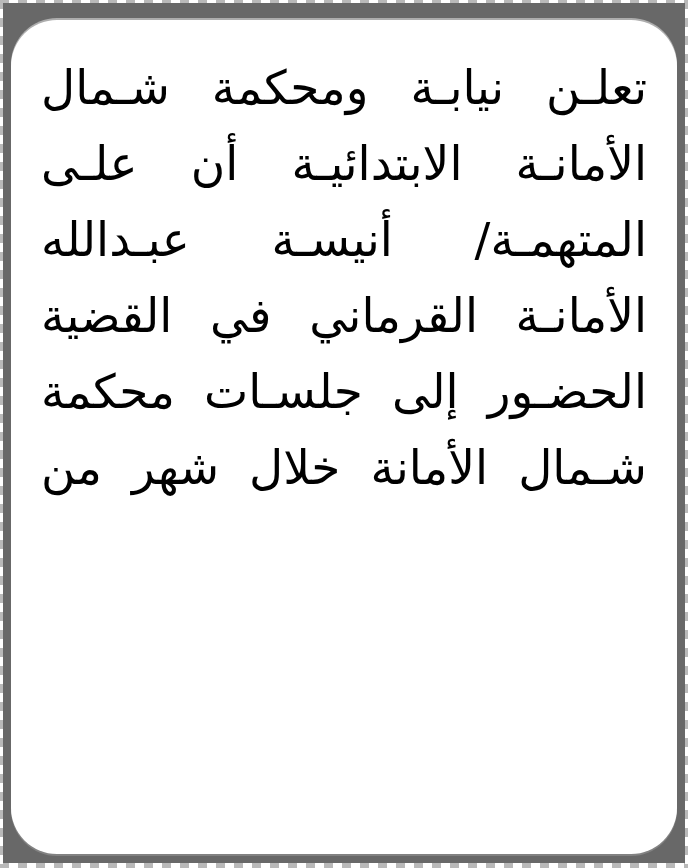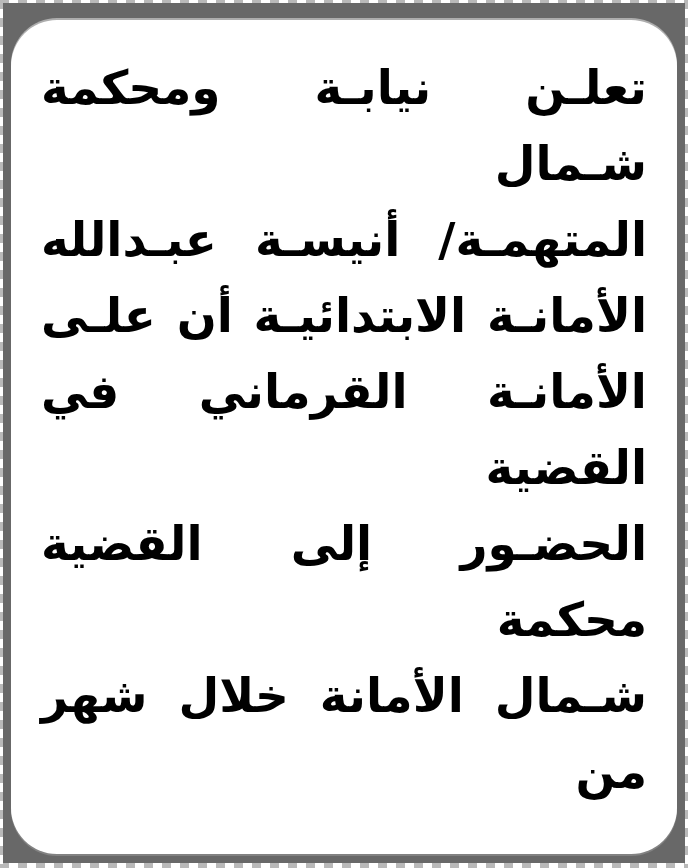--- a/index.html
+++ b/index.html
@@ -33,21 +33,21 @@
   .card{
     position:absolute;top:20px;left:11px;right:11px;bottom:14px;
     background:var(--card);border-radius:46px;z-index:2;
     box-shadow:0 -2px 0 rgba(181,181,181,0.9), 0 2px 0 rgba(181,181,181,0.35);
   }
   .notice-text{
     position:absolute;inset:0;
     padding:30px 30px 15px 30px;
     direction:rtl;
     color:var(--text);
-    font-weight:bold;
+    font-weight:normal;
     font-size:47px;
     line-height:76px;
   }
   .notice-line{
     text-align:justify;
     text-align-last:justify;
     white-space:normal;
   }
 </style>
 </head>
@@ -56,20 +56,20 @@
 <div class="edge-h edge-top"></div>
 <div class="edge-h edge-bottom"></div>
 <div class="edge-v edge-left"></div>
 <div class="edge-v edge-right"></div>
 
 <div class="frame"></div>
 
 <div class="card">
   <div class="notice-text" dir="rtl" lang="ar">
     <div class="notice-line">تعلـن نيابـة ومحكمة شـمال</div>
+    <div class="notice-line">الأمانـة الابتدائيـة أن علـى</div>
     <div class="notice-line">المتهمـة/ أنيسـة عبـدالله</div>
-    <div class="notice-line">الأمانـة الابتدائيـة أن علـى</div>
     <div class="notice-line">الأمانـة القرماني في القضية</div>
-    <div class="notice-line">الحضـور إلى القضية محكمة</div>
+    <div class="notice-line">الحضـور إلى جلسـات محكمة</div>
     <div class="notice-line">شـمال الأمانة خلال شهر من</div>
 
   </div>
 </div>
 
 </body></html>

